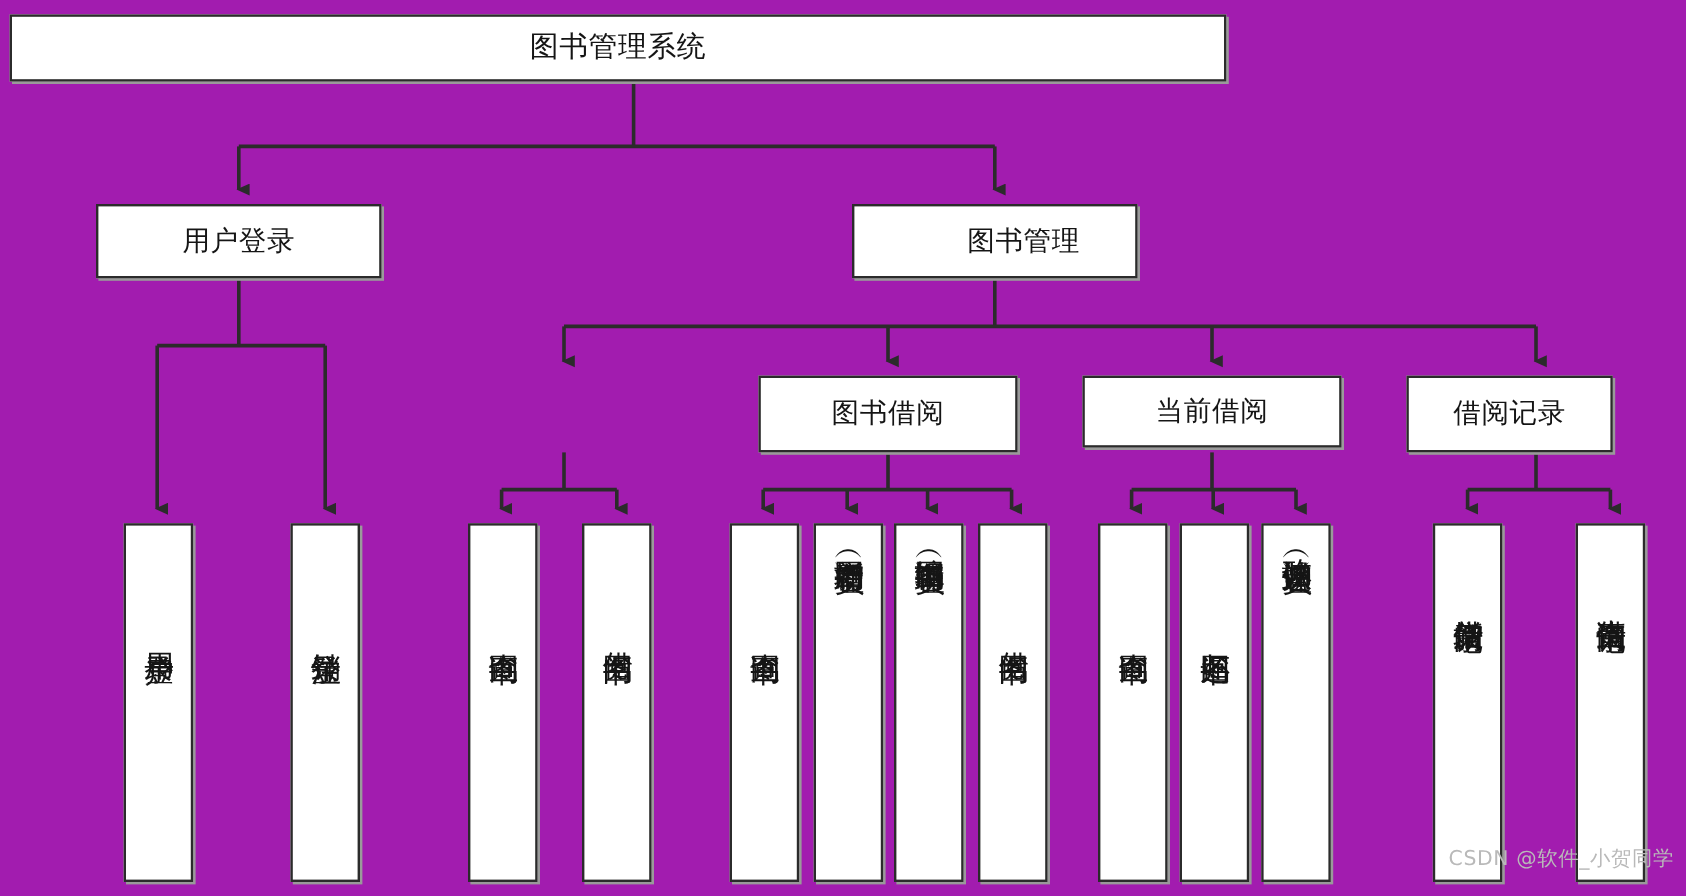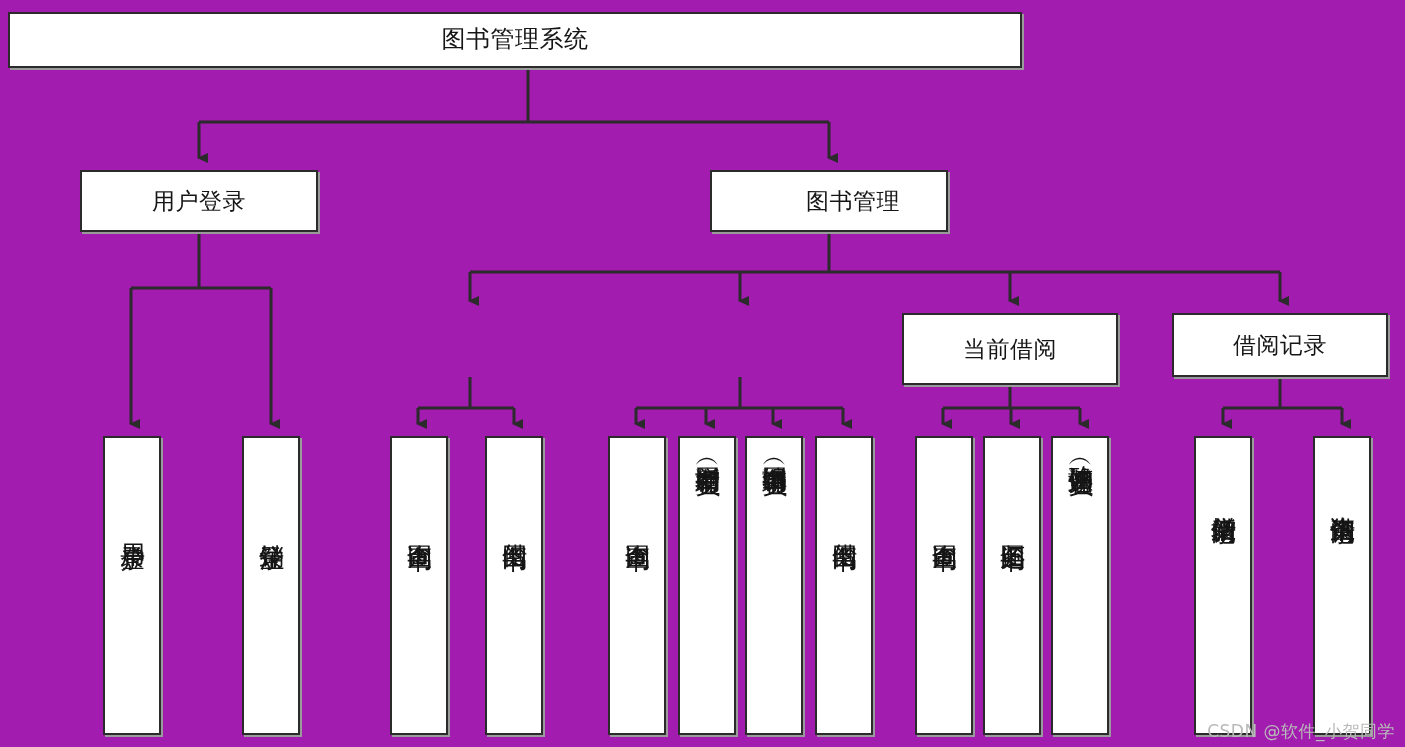--- a/index.html
+++ b/index.html
@@ -55,21 +55,21 @@
   .node.leaf.mid .label{
     margin-top:78px;
   }
   .node.leaf.mid2 .label{
     margin-top:50px;
   }
   .node.root .label{ font-size:24px; }
   #watermark{
     position:absolute;
     right:10px;
-    bottom:4px;
+    bottom:20px;
     font-size:17px;
     color:#b9b9b9;
     letter-spacing:0.5px;
     white-space:nowrap;
     text-align:right;
   }
 </style>
 </head>
 <body>
 
@@ -129,24 +129,27 @@
     <span class="label">图书管理系统</span>
   </div>
 
   <div class="node" style="left:80px;top:170px;width:238px;height:62px;">
     <span class="label">用户登录</span>
   </div>
   <div class="node" style="left:710px;top:170px;width:238px;height:62px;padding-left:48px;">
     <span class="label">图书管理</span>
   </div>
 
-  <div class="node" style="left:902px;top:313px;width:216px;height:72px;">
+  <div class="node" style="left:632px;top:313px;width:216px;height:64px;">
+    <span class="label">图书借阅</span>
+  </div>
+  <div class="node" style="left:902px;top:313px;width:216px;height:60px;">
     <span class="label">当前借阅</span>
   </div>
-  <div class="node" style="left:1172px;top:313px;width:216px;height:64px;text-align:right;">
+  <div class="node" style="left:1172px;top:313px;width:172px;height:64px;text-align:right;">
     <span class="label">借阅记录</span>
   </div>
 
   <div class="node leaf mid" style="left:103px;top:436px;width:58px;height:299px;">
     <span class="label">用户登录</span>
   </div>
   <div class="node leaf mid" style="left:242px;top:436px;width:58px;height:299px;">
     <span class="label">注销登录</span>
   </div>
 

